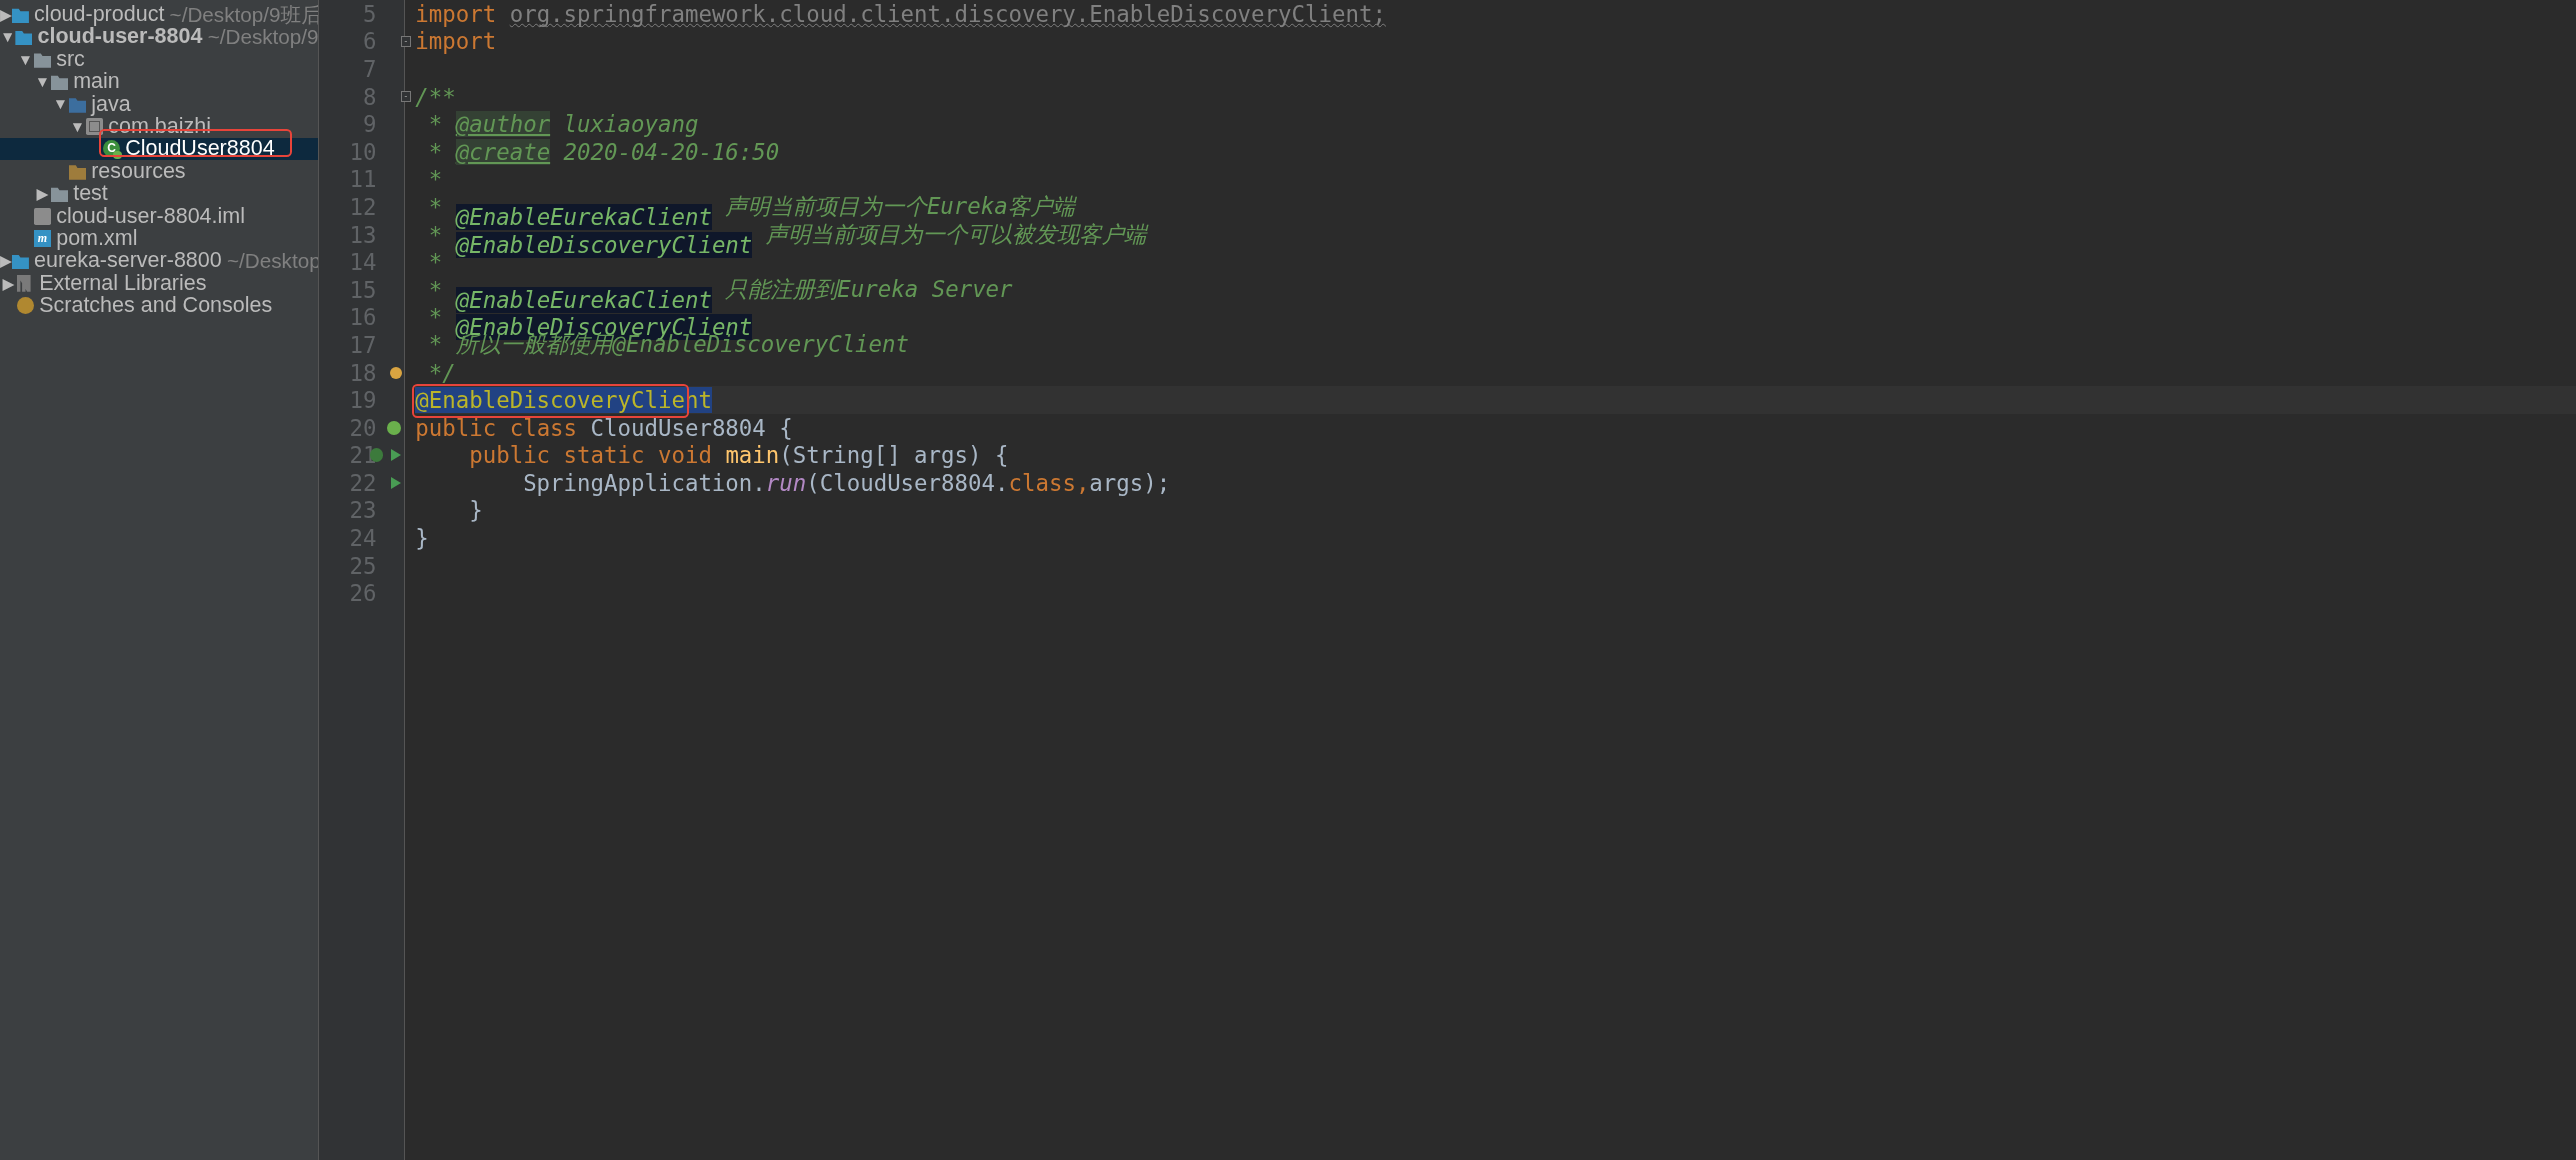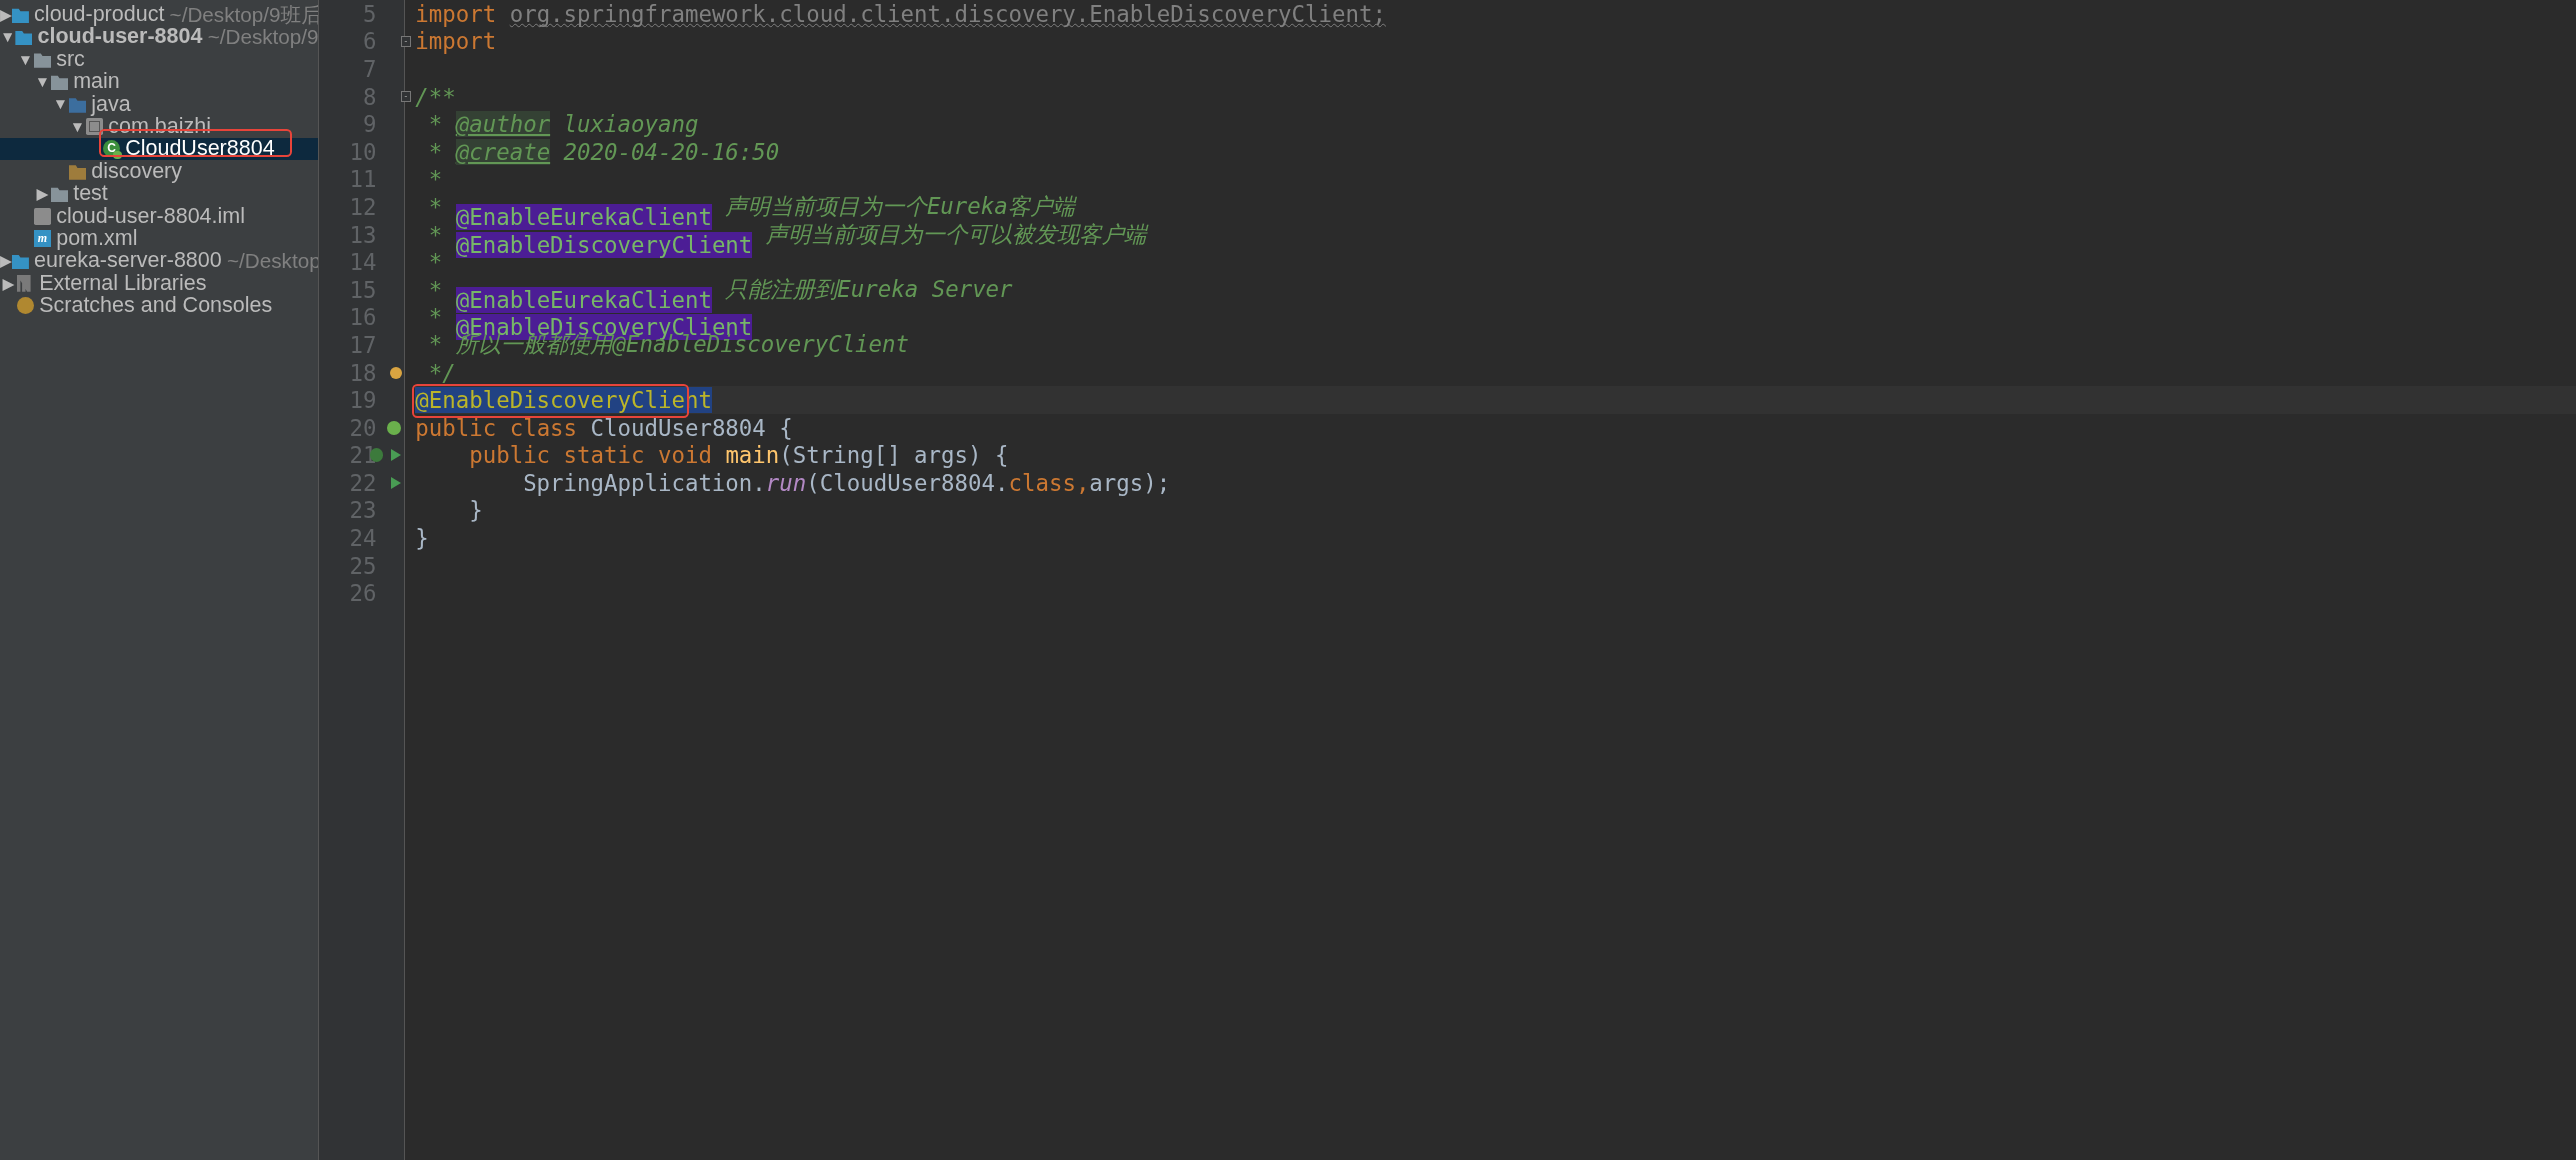--- a/index.html
+++ b/index.html
@@ -189,21 +189,21 @@
   }
   .cline.selected-line{
     background:#323232;
   }
 
   
   .kw    { color:#cc7832; }
   .unused { color:#808080; text-decoration: underline wavy #808080 0.9px; text-decoration-skip-ink:none;}
   .comment{ color:#629755; font-style:italic; }
   .doctag { color:#629755; font-style:italic; background:#344134; text-decoration:underline;}
-  .doctag-nolink{ color:#77b767; background:#4c1d95;margin-top:20px;}
+  .doctag-nolink{ color:#77b767; font-style:italic; background:#0f172a;margin-top:20px;}
   .doc-cn { color:#629755; font-style:italic; }
   .ann    { color:#bbb529; }
   .ann-sel{ color:#bbb529; background:#214283;}
   .type   { color:#a9b7c6; }
   .method { color:#ffc66d; }
   .mcall  { color:#b389c5; font-style:italic; }
   .punct  { color:#a9b7c6; }
 
   .red-box-code{
     position:absolute;
@@ -263,21 +263,21 @@
     <span class="indent" style="width:86px"></span>
     <span class="arrow blank">▶</span>
     <span class="icon class-icon spring"></span>
     <span class="row-label">CloudUser8804</span>
   </div>
 
   <div class="tree-row">
     <span class="indent" style="width:52px"></span>
     <span class="arrow blank">▶</span>
     <span class="icon folder-res"></span>
-    <span class="row-label">discovery</span>
+    <span class="row-label">resources</span>
   </div>
 
   <div class="tree-row">
     <span class="indent" style="width:34px"></span>
     <span class="arrow">▶</span>
     <span class="icon folder-icon"></span>
     <span class="row-label">test</span>
   </div>
 
   <div class="tree-row">

